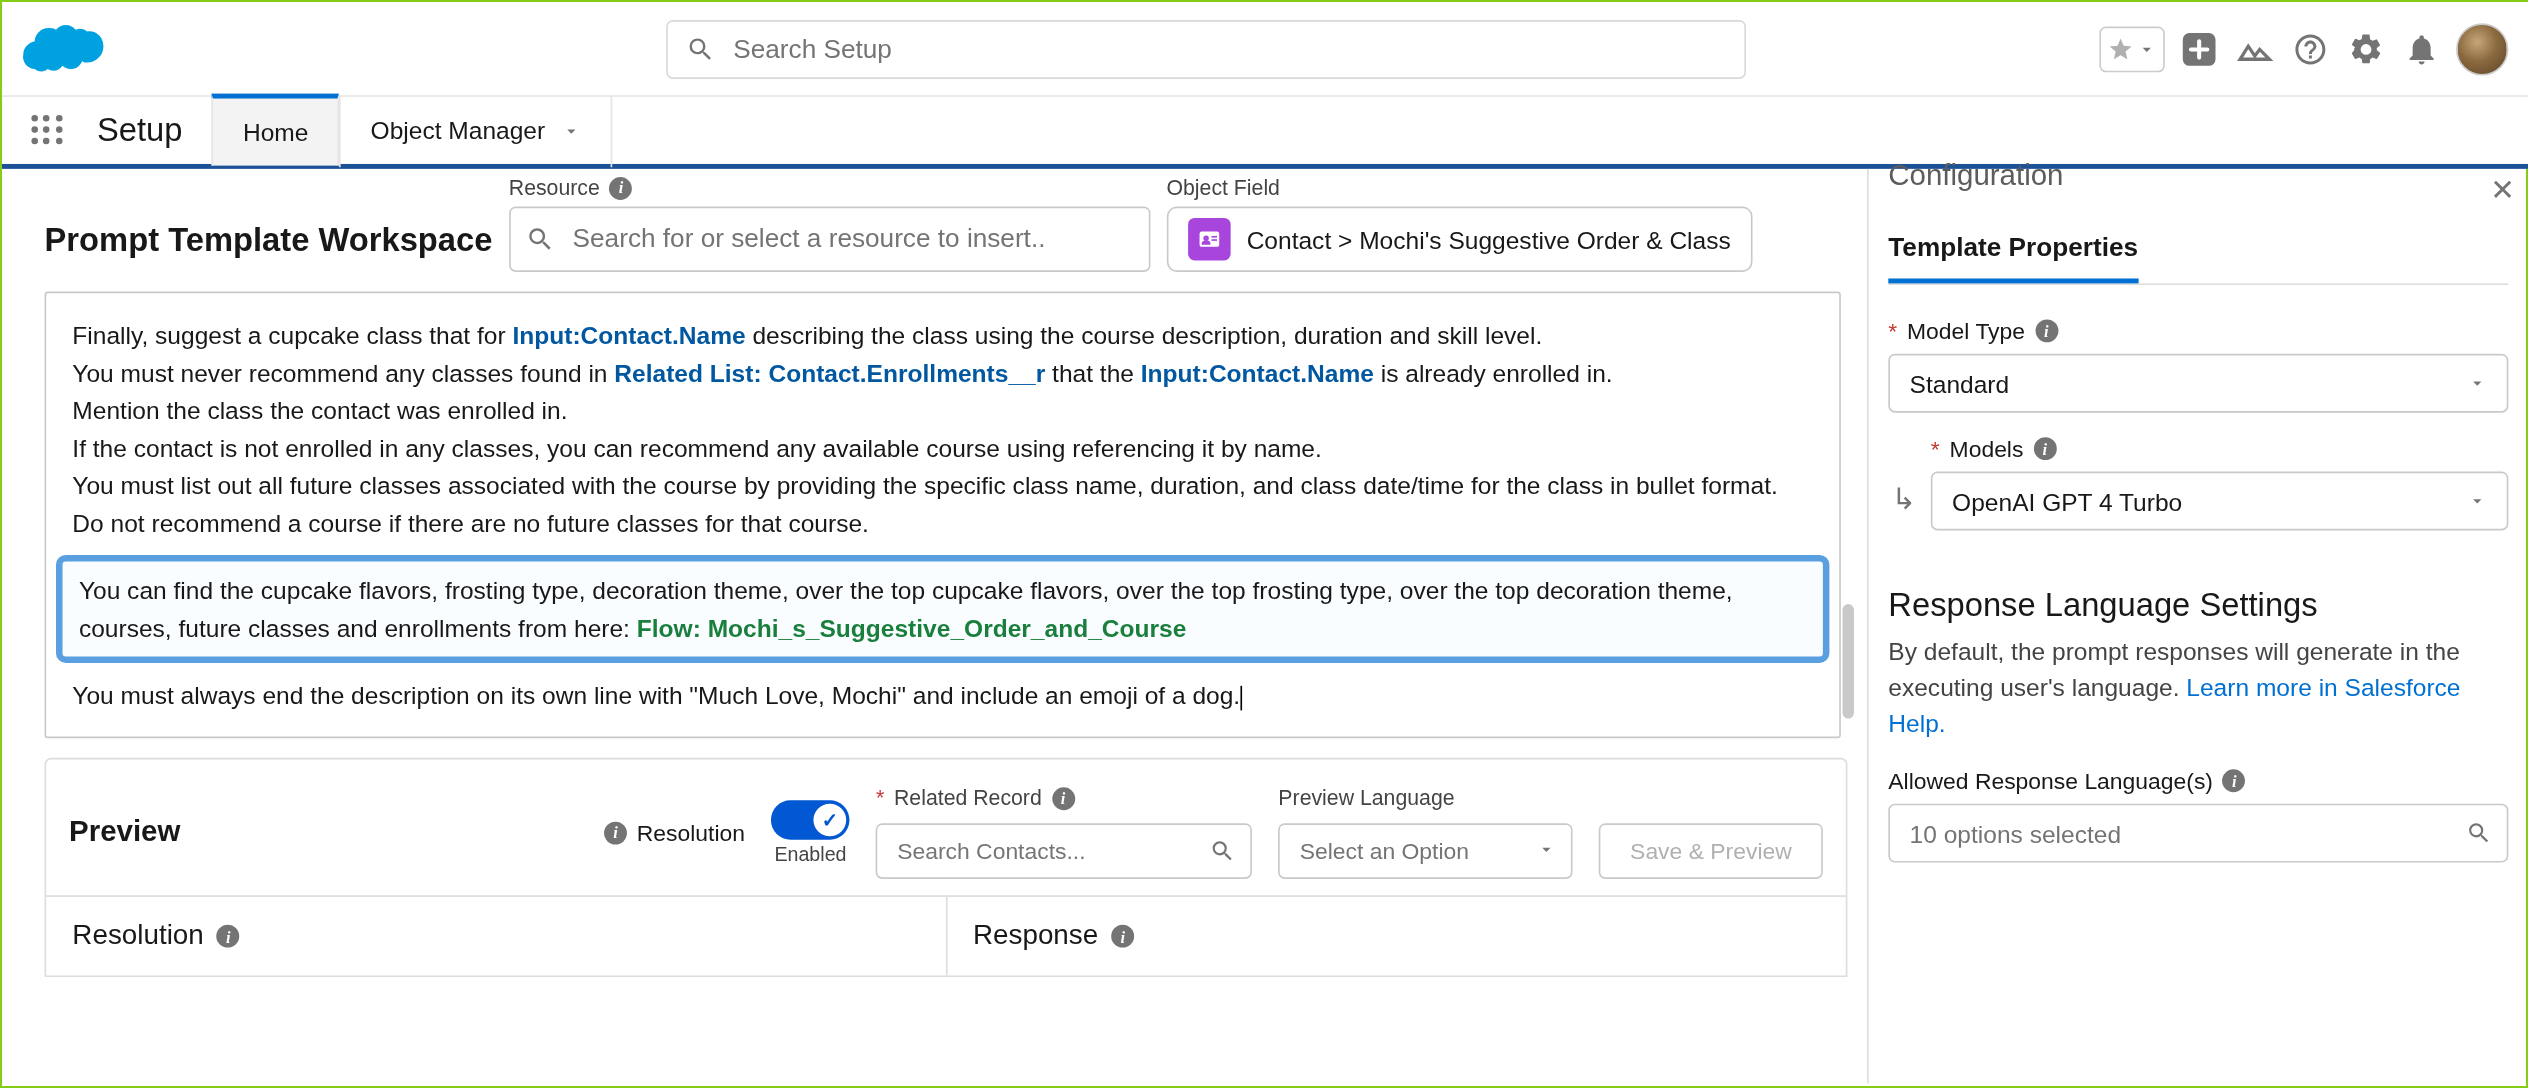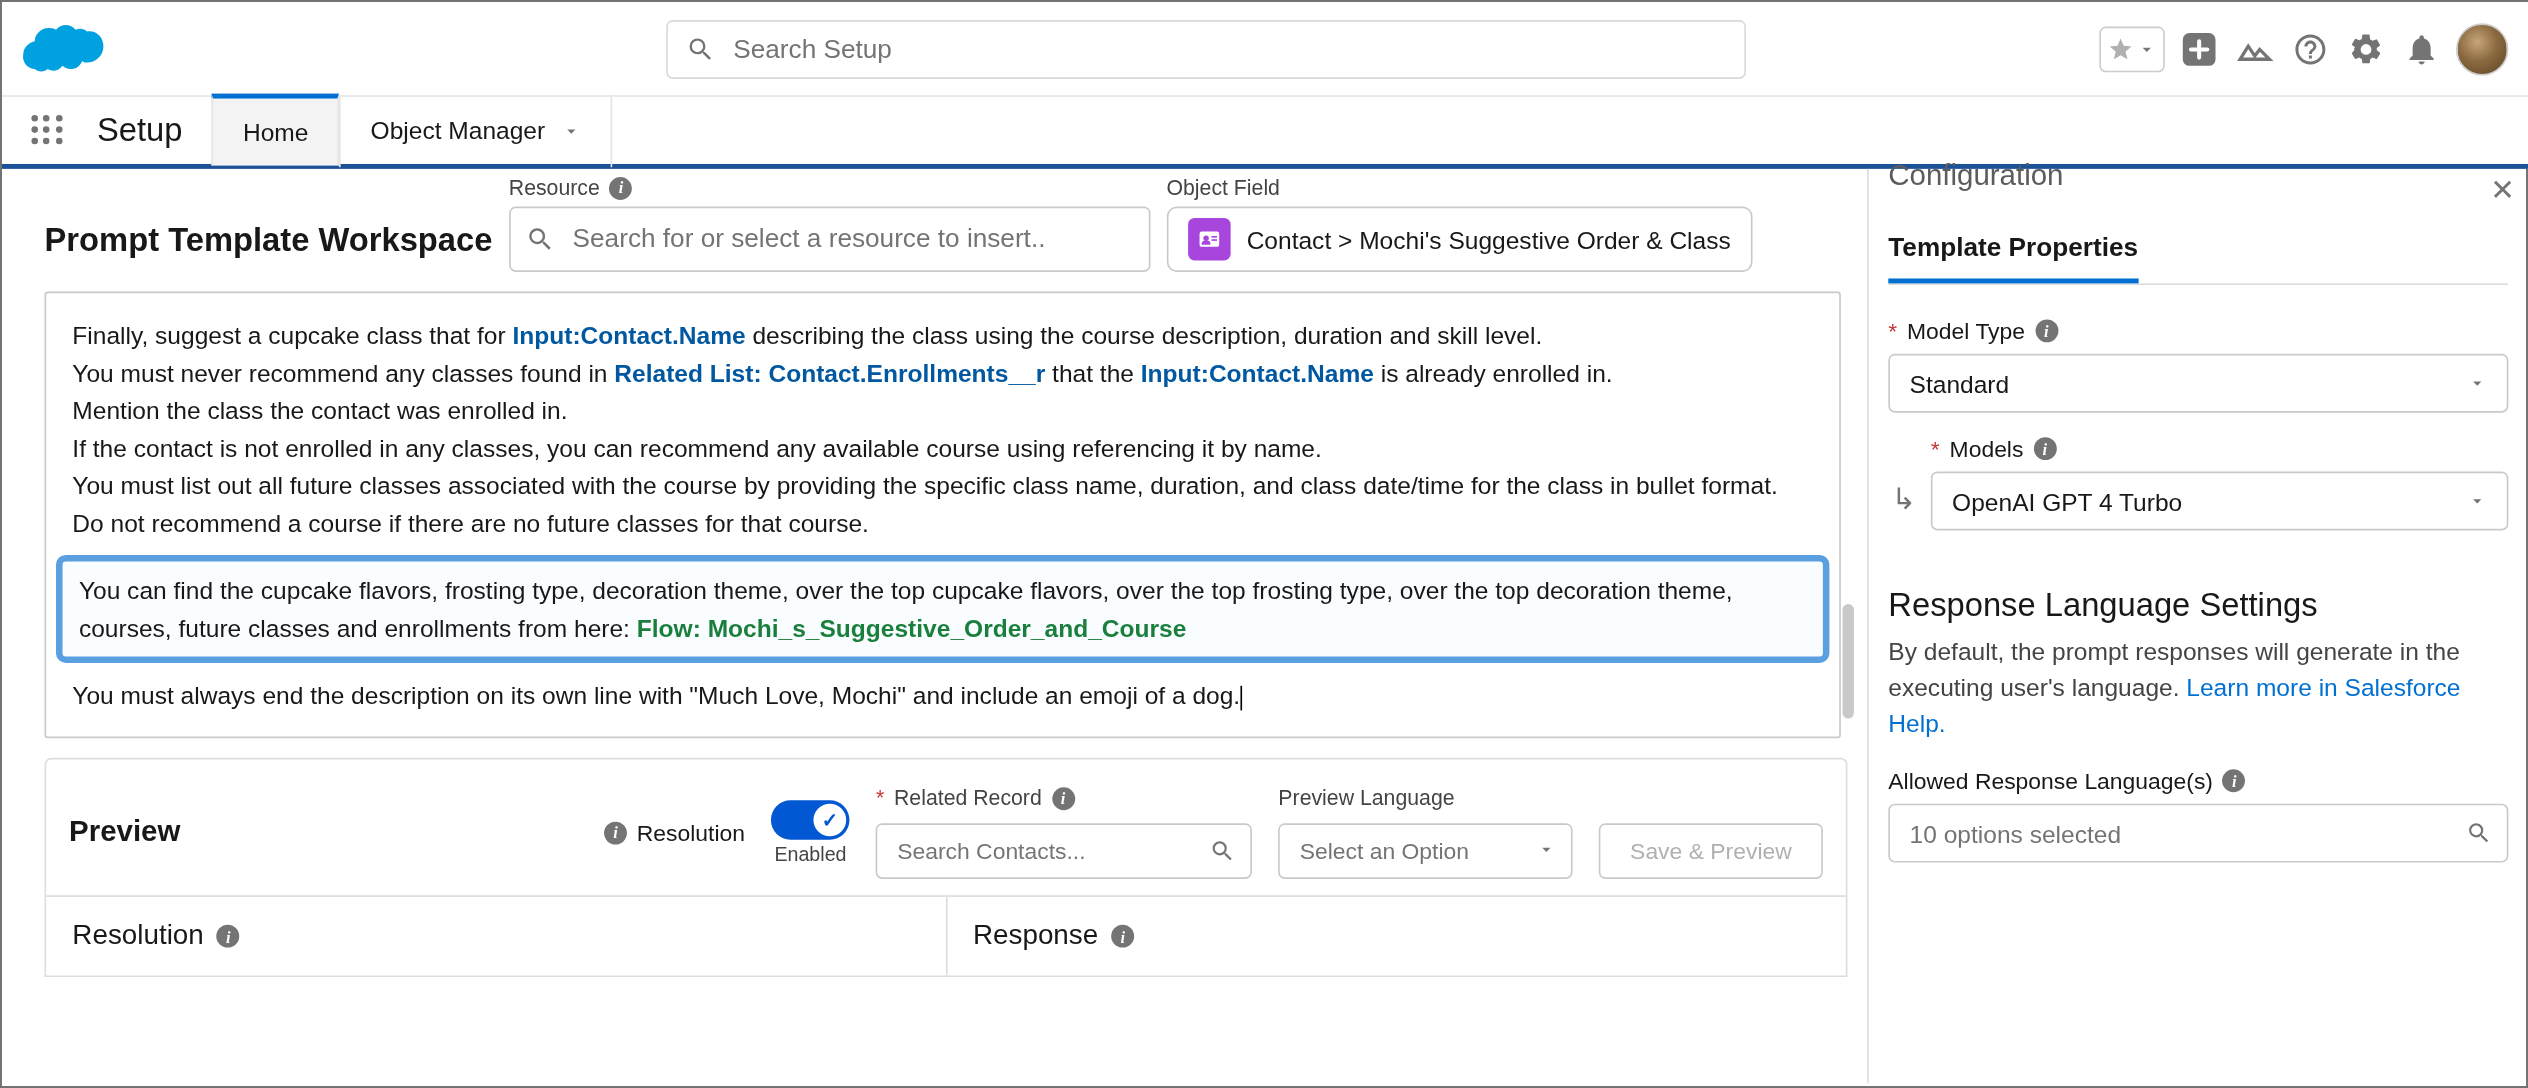--- a/index.html
+++ b/index.html
@@ -1,17 +1,17 @@
 <!DOCTYPE html>
 <html><head>
 <meta charset="utf-8">
 <style>
 * { box-sizing: border-box; margin: 0; padding: 0; }
 body { font-family: -apple-system, BlinkMacSystemFont, 'Segoe UI', Arial, sans-serif; font-size: 13px; background: #fff; color: #181818; width: 2528px; height: 1088px; overflow: hidden; transform-origin: top left; }
-.outer { border: 2px solid #737373; width: 2528px; height: 1088px; position: relative; }
+.outer { border: 2px solid #84cc16; width: 2528px; height: 1088px; position: relative; }
 .scaled { width: 1544px; height: 664px; transform: scale(1.636); transform-origin: top left; }
 
 
 .global-header { height: 58px; border-bottom: 1px solid #e5e5e5; display: flex; align-items: center; padding: 0 12px; background: #fff; }
 .logo { width: 52px; height: 36px; margin-right: 12px; }
 .logo svg { width: 52px; height: 36px; }
 .search-wrap { margin-left: 330px; flex: 0 0 660px; position: relative; }
 .search-input { width: 100%; height: 36px; border: 1px solid #d9d9d9; border-radius: 4px; padding: 0 12px 0 40px; font-size: 16px; color: #444; background: #fff; }
 .search-input::placeholder { color: #747474; }
 .search-icon-g { position: absolute; left: 12px; top: 9px; width: 18px; height: 18px; fill: #747474; }

